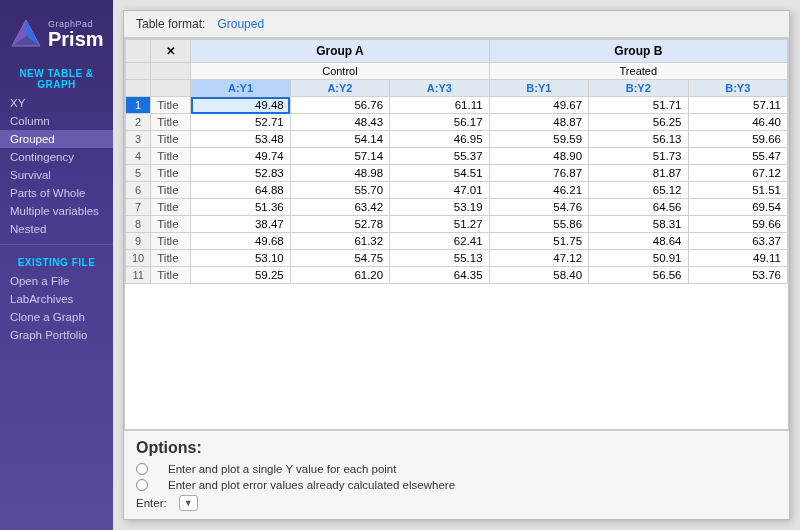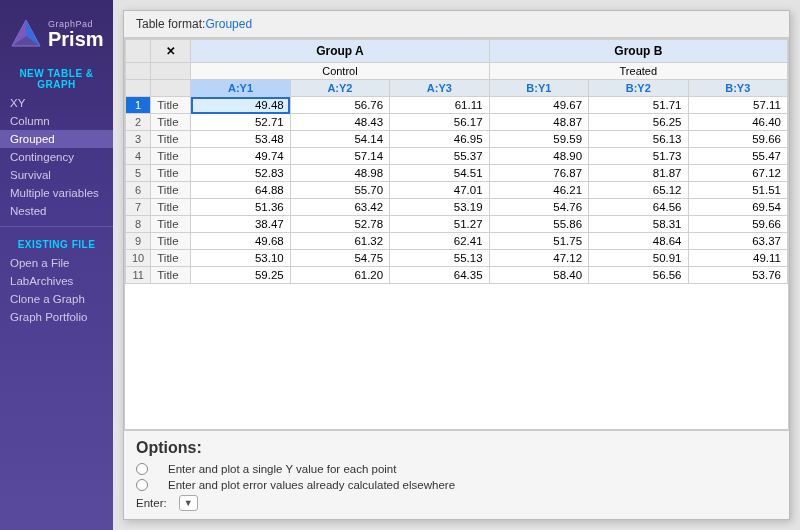--- a/index.html
+++ b/index.html
@@ -87,21 +87,21 @@
       position: relative;
     }
 
     
     .table-format-bar {
       display: flex;
       align-items: center;
       padding: 6px 12px;
       background: #f0f0f0;
       border-bottom: 1px solid #ccc;
-      gap: 0;
+      gap: 12px;
     }
     .table-format-label {
       font-size: 12px;
       color: #333;
       font-weight: 500;
     }
     .table-format-value {
       font-size: 12px;
       color: #1a6fdf;
       font-weight: 500;
@@ -352,20 +352,23 @@
     <span>Column</span>
   </div>
   <div class="sidebar-item active">
     <span>Grouped</span>
   </div>
   <div class="sidebar-item">
     <span>Contingency</span>
   </div>
   <div class="sidebar-item">
     <span>Survival</span>
+  </div>
+  <div class="sidebar-item">
+    <span>Parts of Whole</span>
   </div>
   <div class="sidebar-item">
     <span>Multiple variables</span>
   </div>
   <div class="sidebar-item">
     <span>Nested</span>
   </div>
 
   <div class="sidebar-divider"></div>
 

